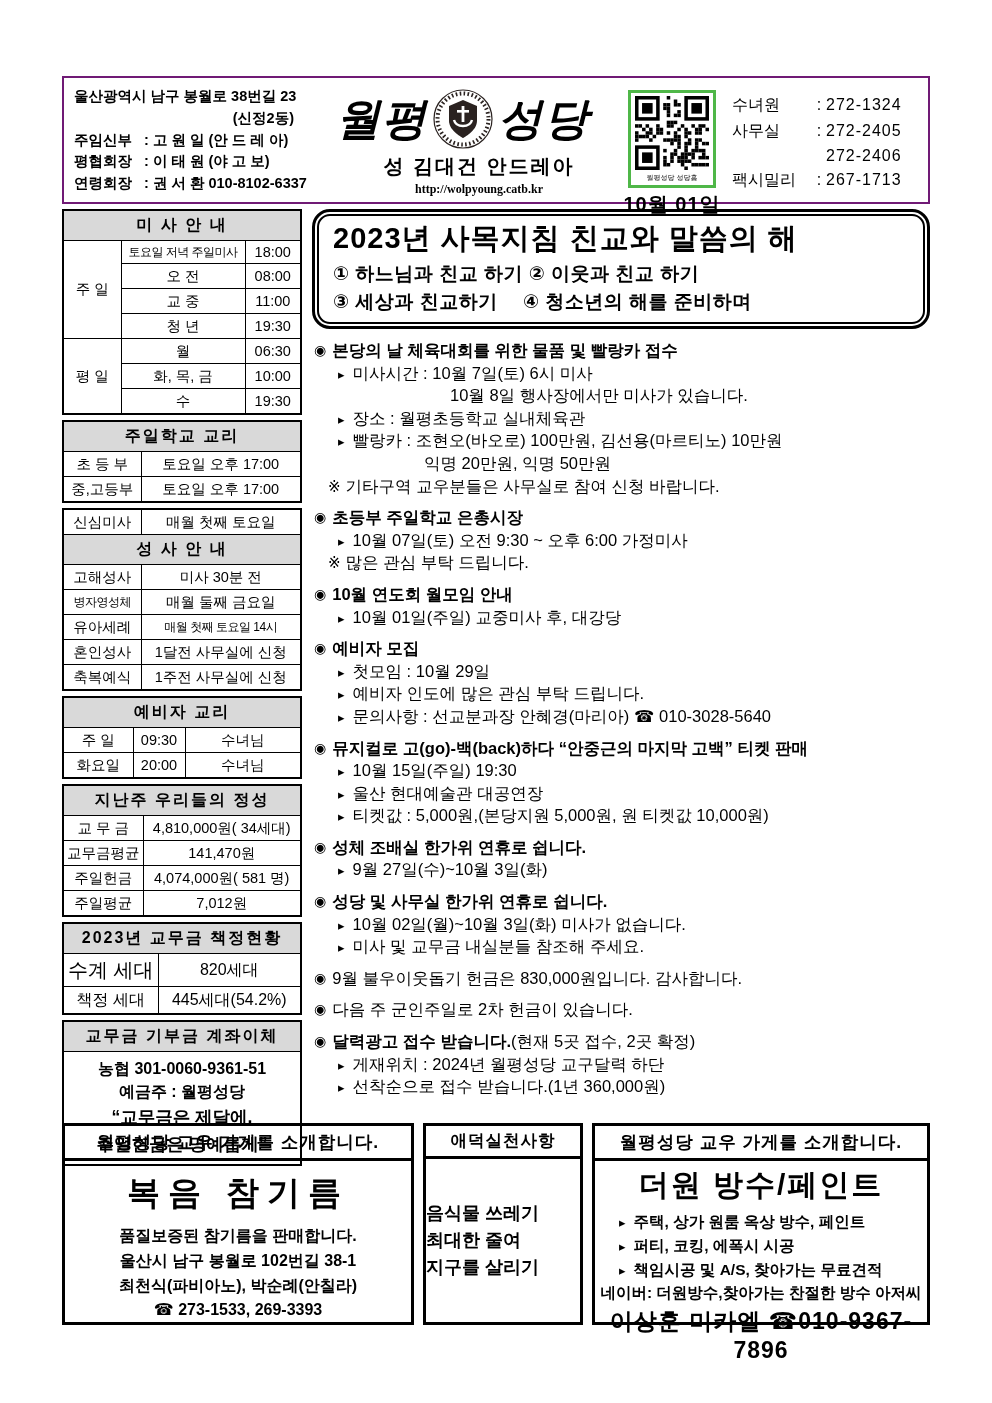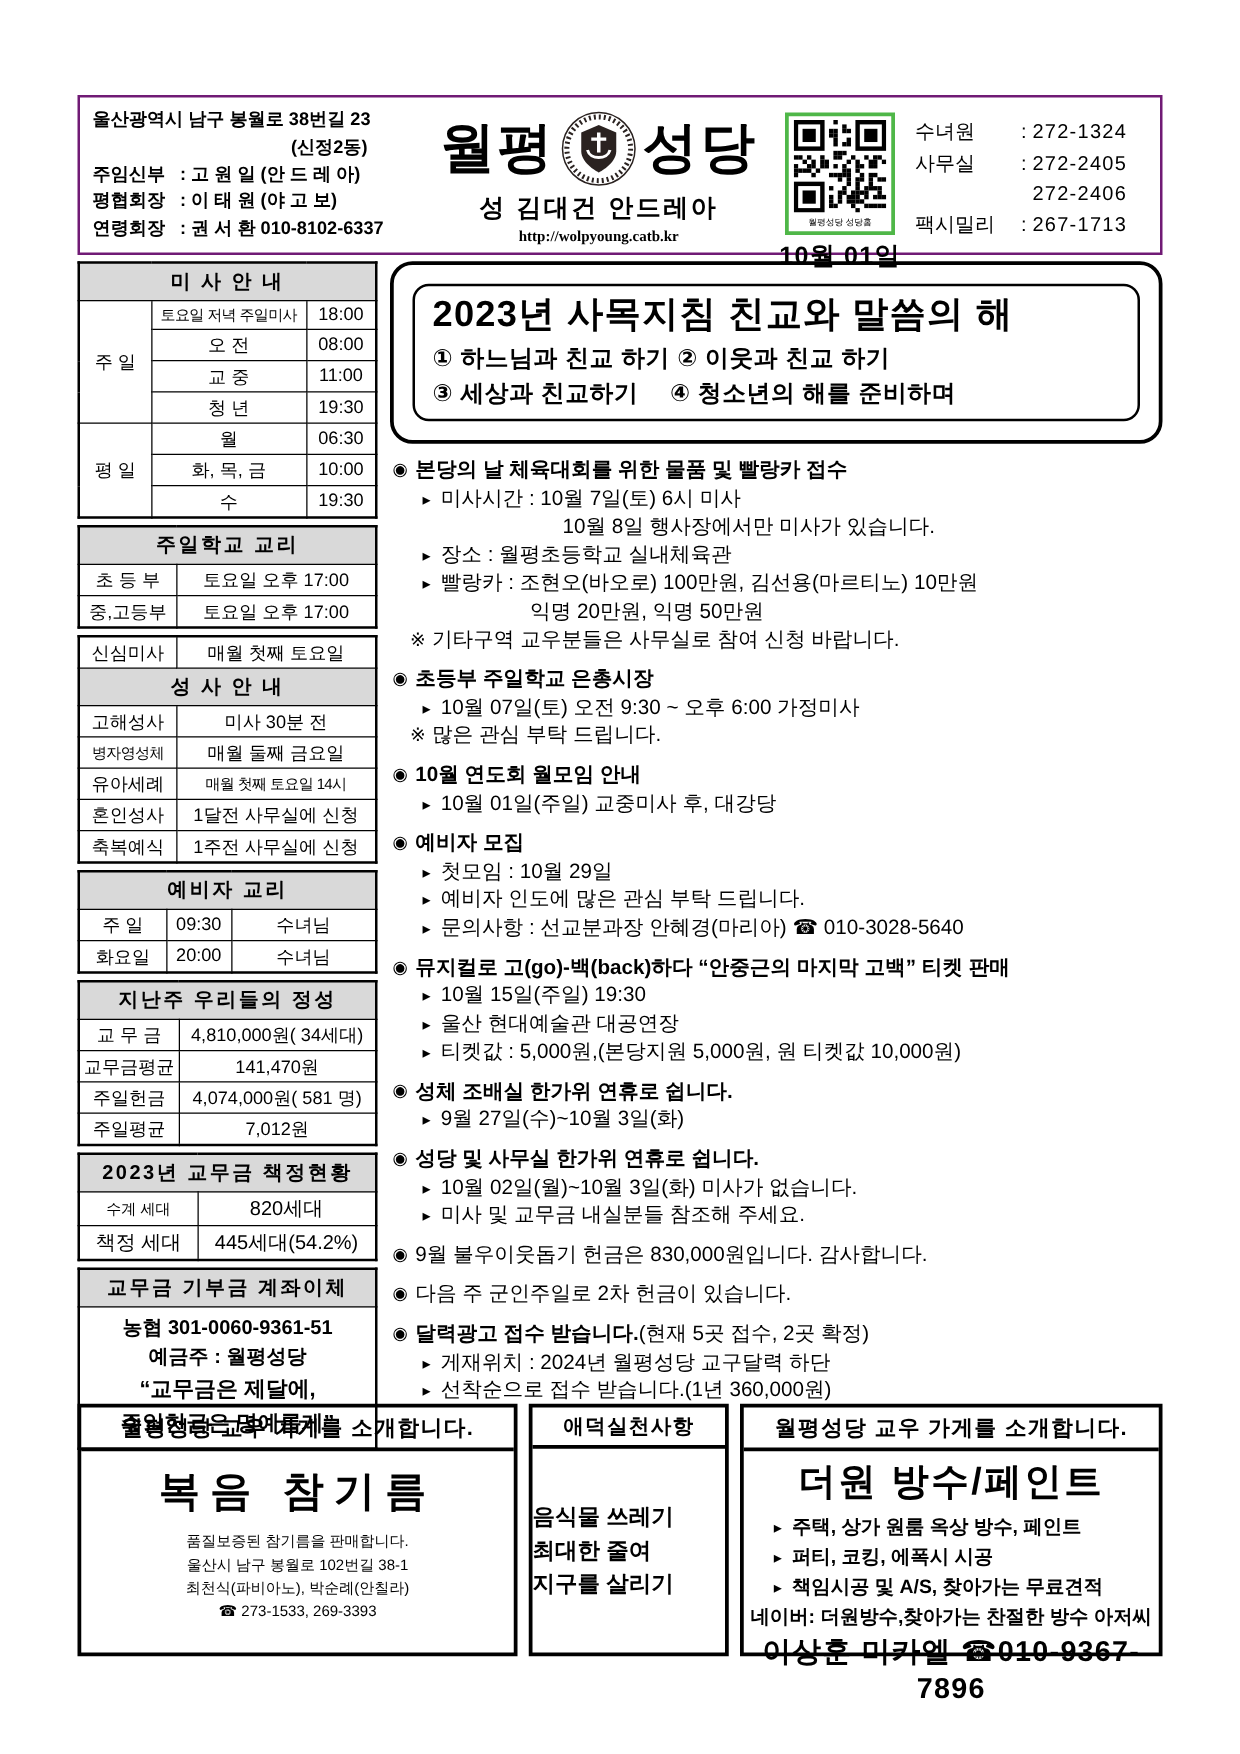--- a/index.html
+++ b/index.html
@@ -7,21 +7,21 @@
   body { font-family:"Liberation Sans","DejaVu Sans",sans-serif; color:#000; }
   .page { position:relative; width:992px; height:1403px; background:#fff; padding:76px 62px 0 62px; overflow:hidden; }
 
   
   .hdr { border:2px solid #701a75; height:128px; display:flex; padding:8px 6px 4px 10px; }
   .h-left { width:262px; font-size:14.5px; font-weight:bold; line-height:1.5; }
   .addr2 { text-align:right; padding-right:42px; }
   .staff-row { white-space:nowrap; }
   .staff-role { display:inline-block; width:66px; text-align:justify; text-align-last:justify; }
   .h-center { flex:1; text-align:center; padding-top:2px; }
-  .brand-row { display:flex; justify-content:center; align-items:center; gap:4px; }
+  .brand-row { display:flex; justify-content:flex-start; align-items:center; gap:4px;font-style:italic; }
   .brand { font-size:44px; font-weight:900; letter-spacing:2px; line-height:1; }
   .patron { font-size:20px; font-weight:bold; margin-top:3px; letter-spacing:2px; }
   .website { font-size:12px; font-weight:bold; font-family:"Liberation Serif","DejaVu Serif",serif; margin-top:2px; }
   .h-right { width:300px; display:flex; }
   .qr-col { width:100px; text-align:center; }
   .qr-box { width:88px; height:98px; border:3px solid #4fb748; margin:4px auto 0; padding-top:3px; background:#fff; }
   .qr-cap { font-size:7px; line-height:1.2; }
   .issue-date { font-size:20px; font-weight:900; margin-top:3px; letter-spacing:1px; }
   .contact-col { flex:1; display:flex; flex-direction:column; justify-content:space-around; padding:6px 0 4px 10px; font-size:16px; }
   .c-row { white-space:nowrap; }
@@ -38,21 +38,21 @@
   table { width:100%; border-collapse:collapse; border:2px solid #000; margin-top:5px; }
   table:first-child { margin-top:0; }
   th,td { border:1px solid #000; text-align:center; font-size:14.5px; padding:2.5px 2px; }
   .tbl-title { background:#d9d9d9; font-weight:bold; font-size:16px; letter-spacing:2px; padding:4px 2px; }
   .small { font-size:12px; letter-spacing:-0.5px; }
   .acct-body td { border:1px solid #000; padding:5px 2px 7px; }
   .acct-line { font-size:16px; font-weight:bold; line-height:1.45; }
   .acct-slogan { font-size:17.5px; font-weight:900; line-height:1.35; margin-top:3px; }
 
   
-  .banner { border:3px solid #000; border-radius:18px; padding:15px; }
+  .banner { border:3px solid #000; border-radius:18px; padding:2px; }
   .banner-inner { border:2px solid #000; border-radius:13px; padding:3px 14px 7px; }
   .banner-title { font-size:29px; font-weight:900; letter-spacing:1px; white-space:nowrap; }
   .banner-line { font-size:19px; font-weight:bold; margin-top:2px; letter-spacing:0.5px; }
 
   
   .anns { margin-top:10px; font-size:16.5px; line-height:1.37; }
   .sec { margin-top:9px; }
   .sec:first-child { margin-top:0; }
   .t { padding-left:2px; }
   .bd { font-size:14px; margin-right:6px; position:relative; top:-1px; }
@@ -68,21 +68,21 @@
 
   
   .footer { display:flex; gap:9px; margin-top:8px; height:202px; }
   .ad { border:3px solid #000; display:flex; flex-direction:column; }
   .ad-hd { border-bottom:3px solid #000; text-align:center; font-weight:900; font-size:17.5px; padding:4px 0; letter-spacing:1px; white-space:nowrap; }
   .ad-left { width:352px; }
   .ad-mid { width:160px; }
   .ad-right { flex:1; }
   .ad-body { flex:1; text-align:center; }
   .big-title { font-size:33px; font-weight:900; letter-spacing:8px; margin:10px 0 8px; }
-  .ad-line { font-size:12px; font-weight:normal; line-height:1.55; }
+  .ad-line { font-size:16px; font-weight:bold; line-height:1.55; }
   .mid-body { display:flex; flex-direction:column; justify-content:center; flex:1; font-size:18px; font-weight:900; line-height:1.5; }
   .rt-title { font-size:30px; font-weight:900; letter-spacing:2px; margin:4px 0 4px; }
   .rt-bullet { text-align:left; padding-left:24px; font-size:15.5px; font-weight:900; line-height:1.55; }
   .rt-naver { font-size:15.5px; font-weight:900; margin-top:1px; }
   .rt-contact { font-size:23px; font-weight:900; margin-top:2px; letter-spacing:1px; }
 
   
   .logo { width:62px; height:62px; }
 </style>
 </head>
@@ -386,21 +386,21 @@
             </tr>
       </tbody>
         </table>
 
       <table>
         <tbody>
             <tr>
               <td class="tbl-title" colspan="2">2023년 교무금 책정현황</td>
             </tr>
         <tr>
-              <td style="width:95px;font-size:12px">수계 세대</td>
+              <td style="width:95px;font-size:20px">수계 세대</td>
               <td style="font-size:16px">820세대</td>
             </tr>
         <tr>
               <td style="font-size:16px">책정 세대</td>
               <td style="font-size:16px">445세대(54.2%)</td>
             </tr>
       </tbody>
         </table>
 
       <table>

